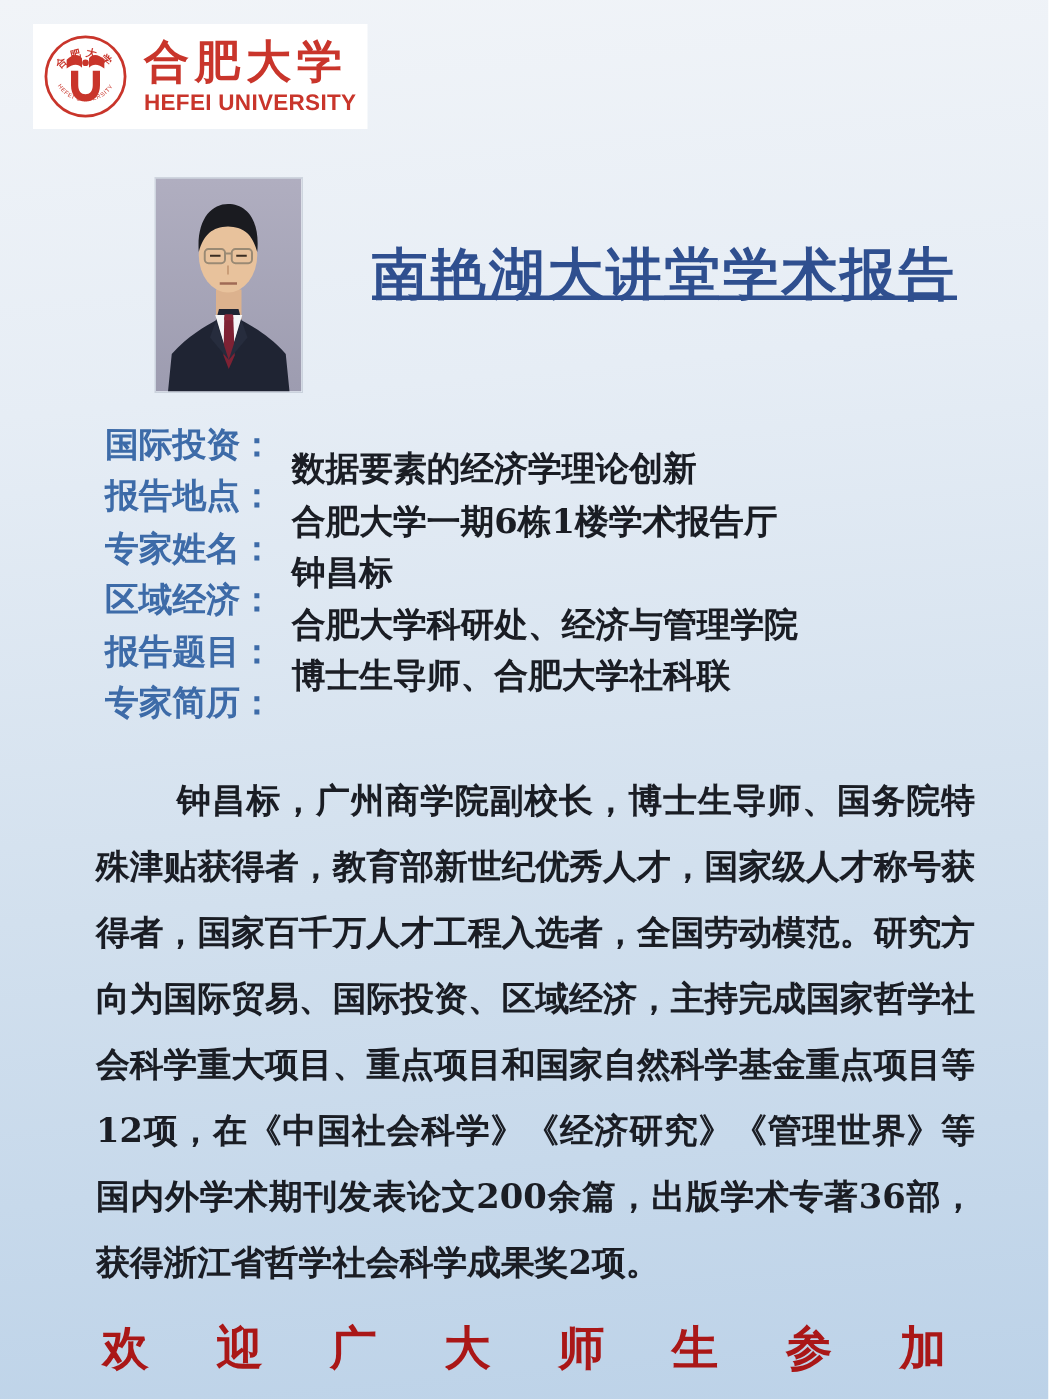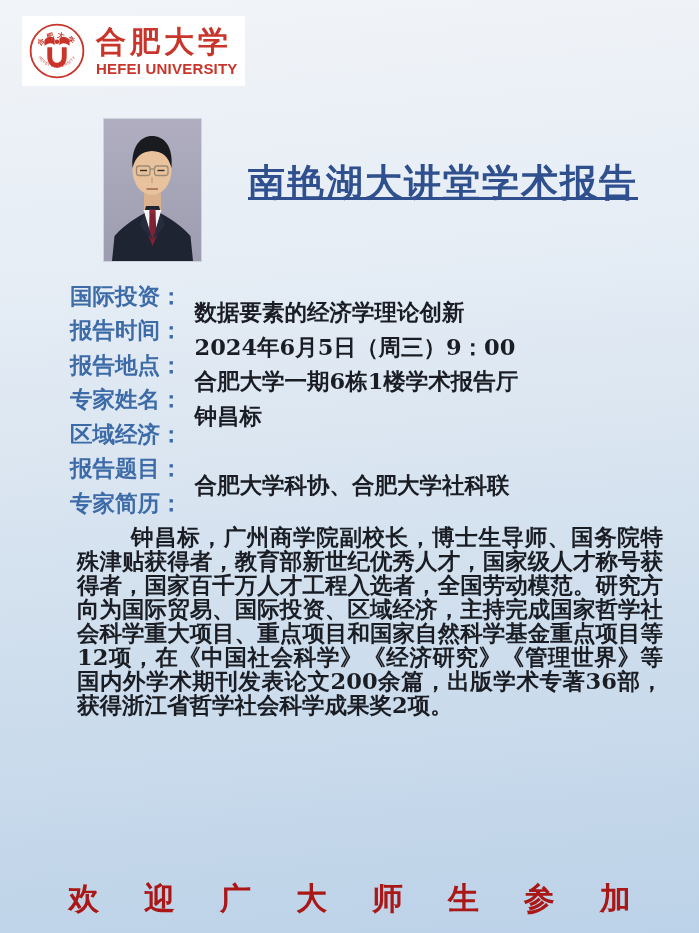--- a/index.html
+++ b/index.html
@@ -47,24 +47,24 @@
     font-size:22.5px;font-weight:600;color:#3d6ba8;
     white-space:nowrap;
   }
   .info-value{
     font-family:"DejaVu Serif",serif;
     font-size:22.5px;font-weight:600;color:#1a1d24;
     margin-left:12px;white-space:nowrap;margin-top:33px;
   }
   
   .bio{
-    position:absolute;left:64px;top:512px;width:586px;margin:13px;
+    position:absolute;left:64px;top:512px;width:586px;margin:0;
     font-family:"DejaVu Serif",serif;
     font-size:22.5px;font-weight:600;color:#1a1d24;
-    line-height:24px;text-align:justify;text-indent:2.4em;
+    line-height:44px;text-align:justify;text-indent:2.4em;
   }
   
   .welcome{
     position:absolute;left:0;right:0;top:878px;
     text-align:center;padding-left:1.45em;
     font-family:"DejaVu Serif",serif;
     font-size:31px;font-weight:bold;color:#aa1717;
     letter-spacing:1.45em;white-space:nowrap;
   }
 </style>
@@ -140,37 +140,34 @@
   </svg>
 
   <h1 class="title">南艳湖大讲堂学术报告</h1>
 
   <div class="info-list">
     <div class="info-row">
       <span class="info-label">国际投资：</span>
       <span class="info-value">数据要素的经济学理论创新</span>
     </div>
     <div class="info-row">
-      <span class="info-label">报告时间：</span>
-      <span class="info-value">2024年6月5日（周三）9：00</span>
-    </div>
-    <div class="info-row">
       <span class="info-label">报告地点：</span>
       <span class="info-value">合肥大学一期6栋1楼学术报告厅</span>
     </div>
     <div class="info-row">
       <span class="info-label">专家姓名：</span>
       <span class="info-value">钟昌标</span>
     </div>
     <div class="info-row">
       <span class="info-label">区域经济：</span>
+      <span class="info-value">合肥大学科研处、经济与管理学院</span>
     </div>
     <div class="info-row">
       <span class="info-label">报告题目：</span>
-      <span class="info-value">合肥大学科协、合肥大学社科联</span>
+      <span class="info-value">博士生导师、合肥大学社科联</span>
     </div>
     <div class="info-row">
       <span class="info-label">专家简历：</span>
       <span class="info-value"></span>
     </div>
   </div>
 
   <p class="bio">钟昌标，广州商学院副校长，博士生导师、国务院特殊津贴获得者，教育部新世纪优秀人才，国家级人才称号获得者，国家百千万人才工程入选者，全国劳动模范。研究方向为国际贸易、国际投资、区域经济，主持完成国家哲学社会科学重大项目、重点项目和国家自然科学基金重点项目等12项，在《中国社会科学》《经济研究》《管理世界》等国内外学术期刊发表论文200余篇，出版学术专著36部，获得浙江省哲学社会科学成果奖2项。</p>
 
   <div class="welcome">欢迎广大师生参加</div>

